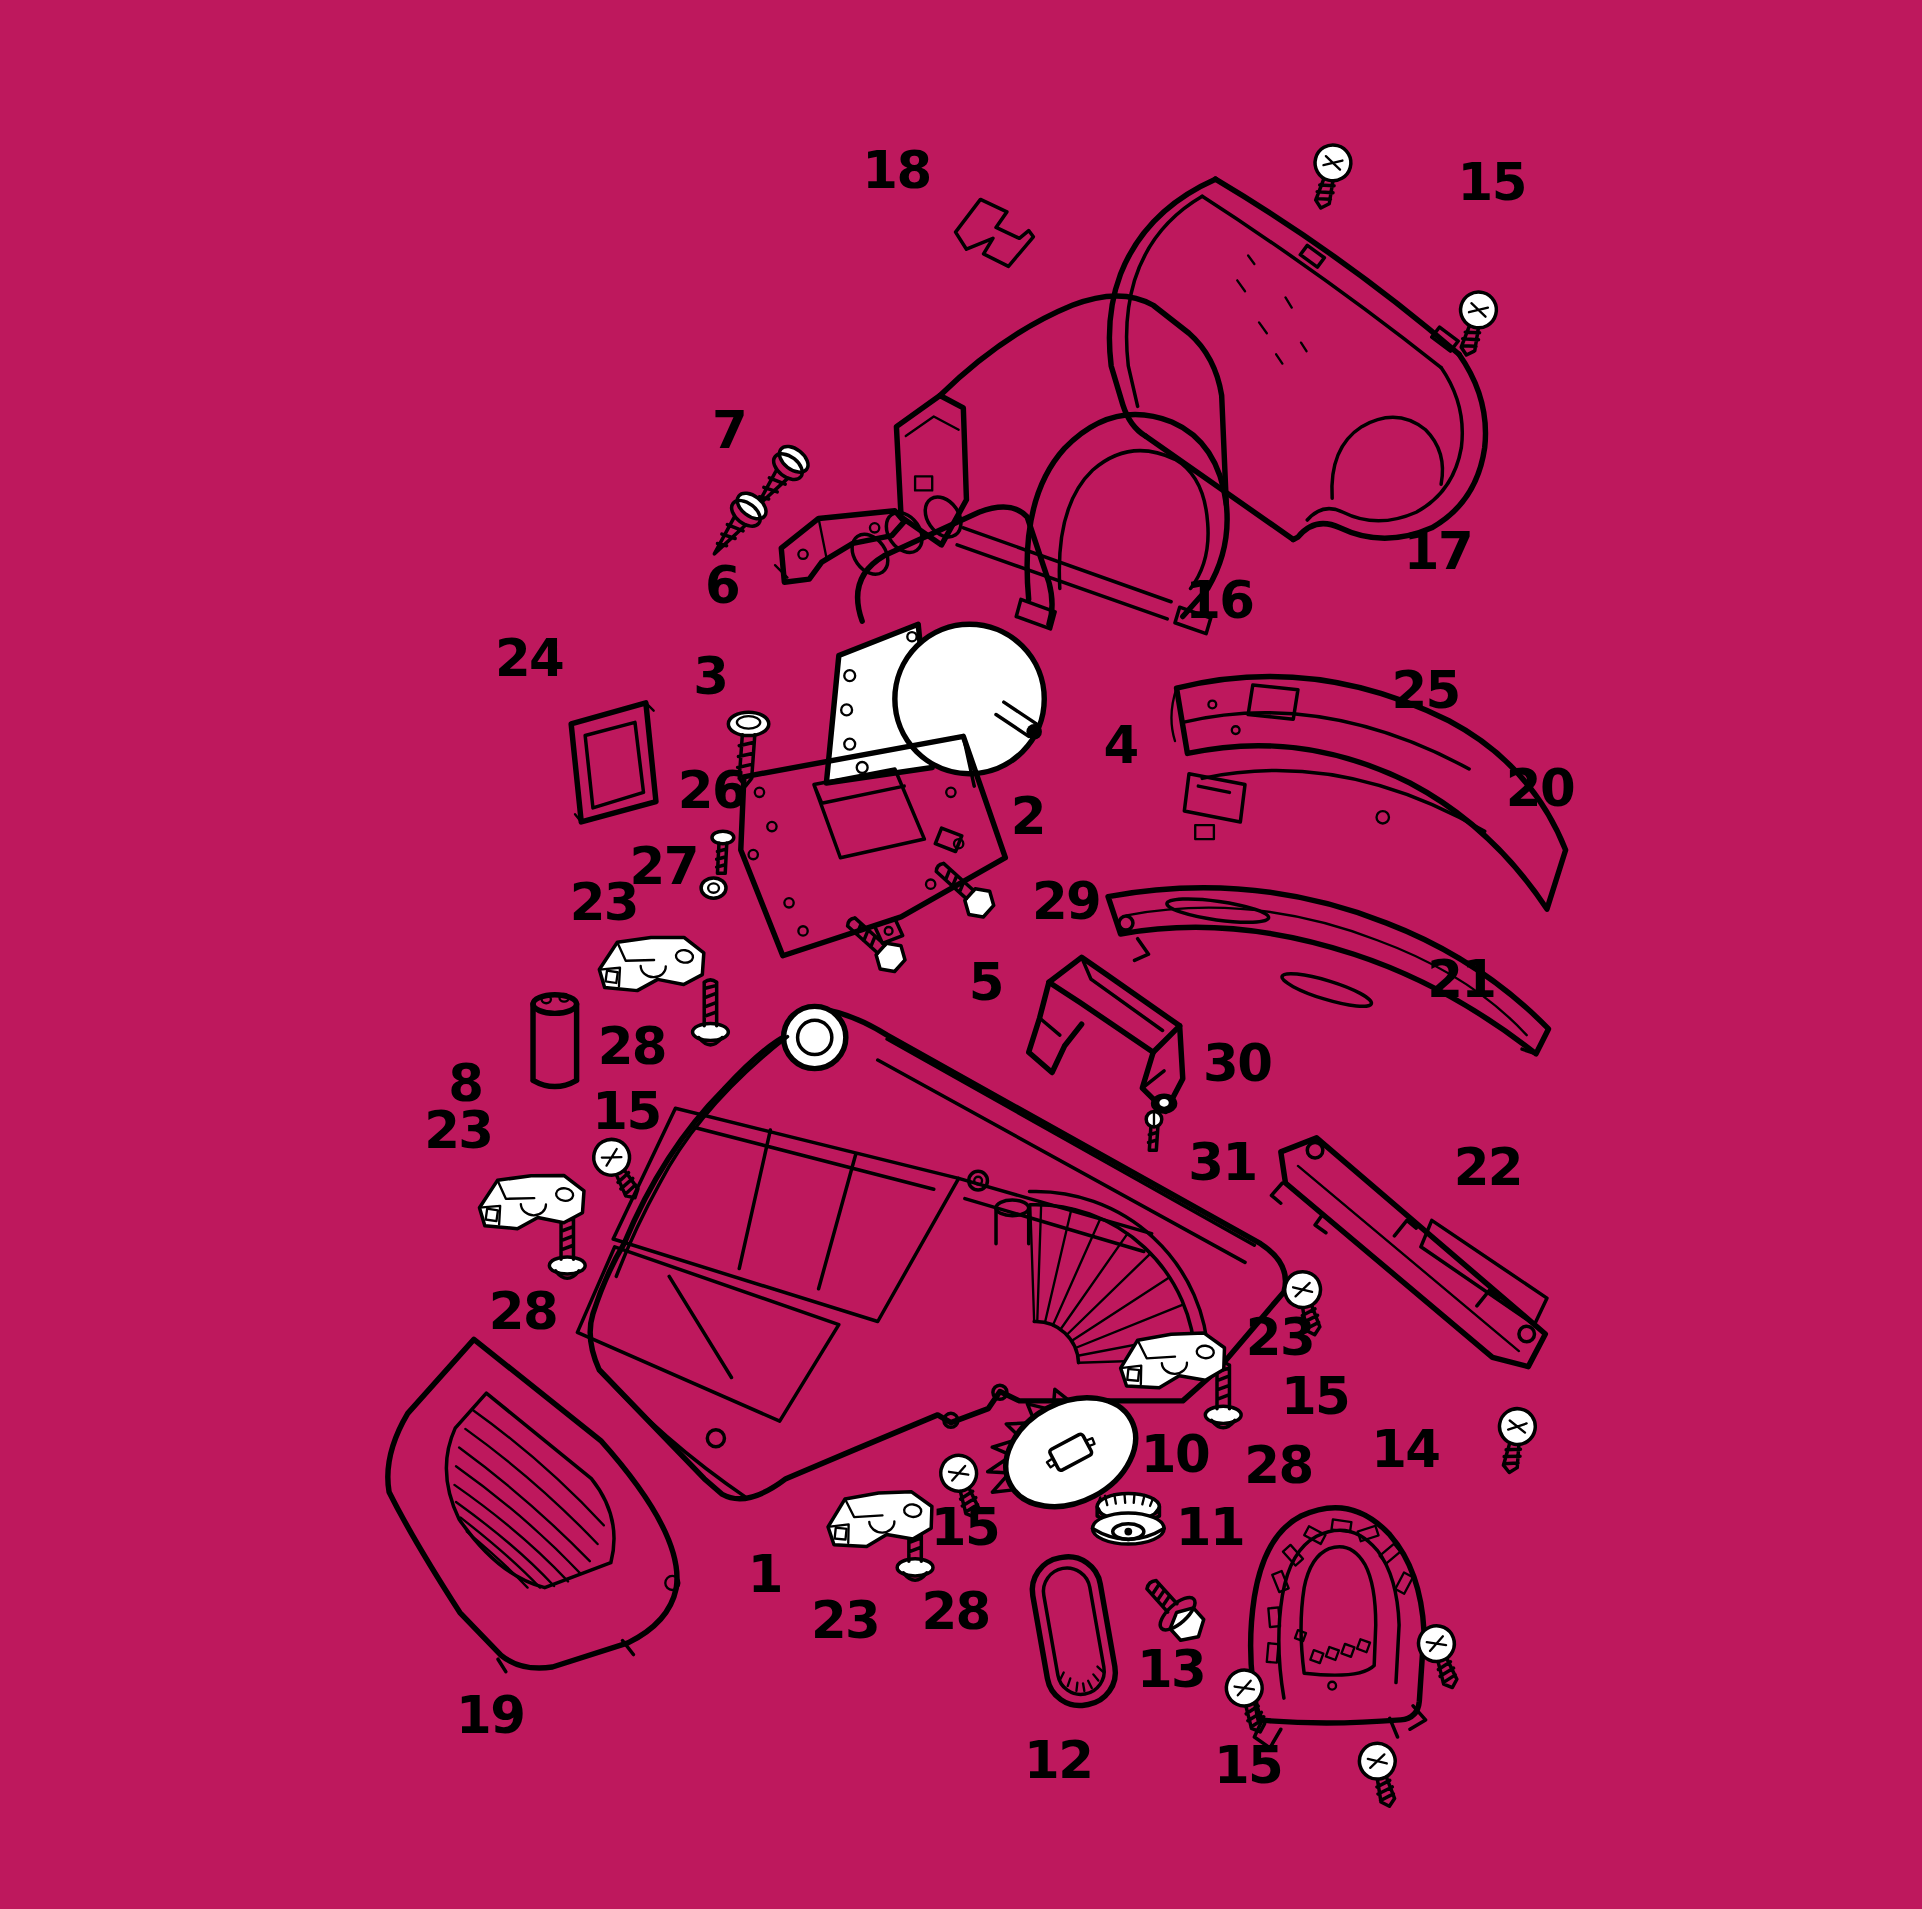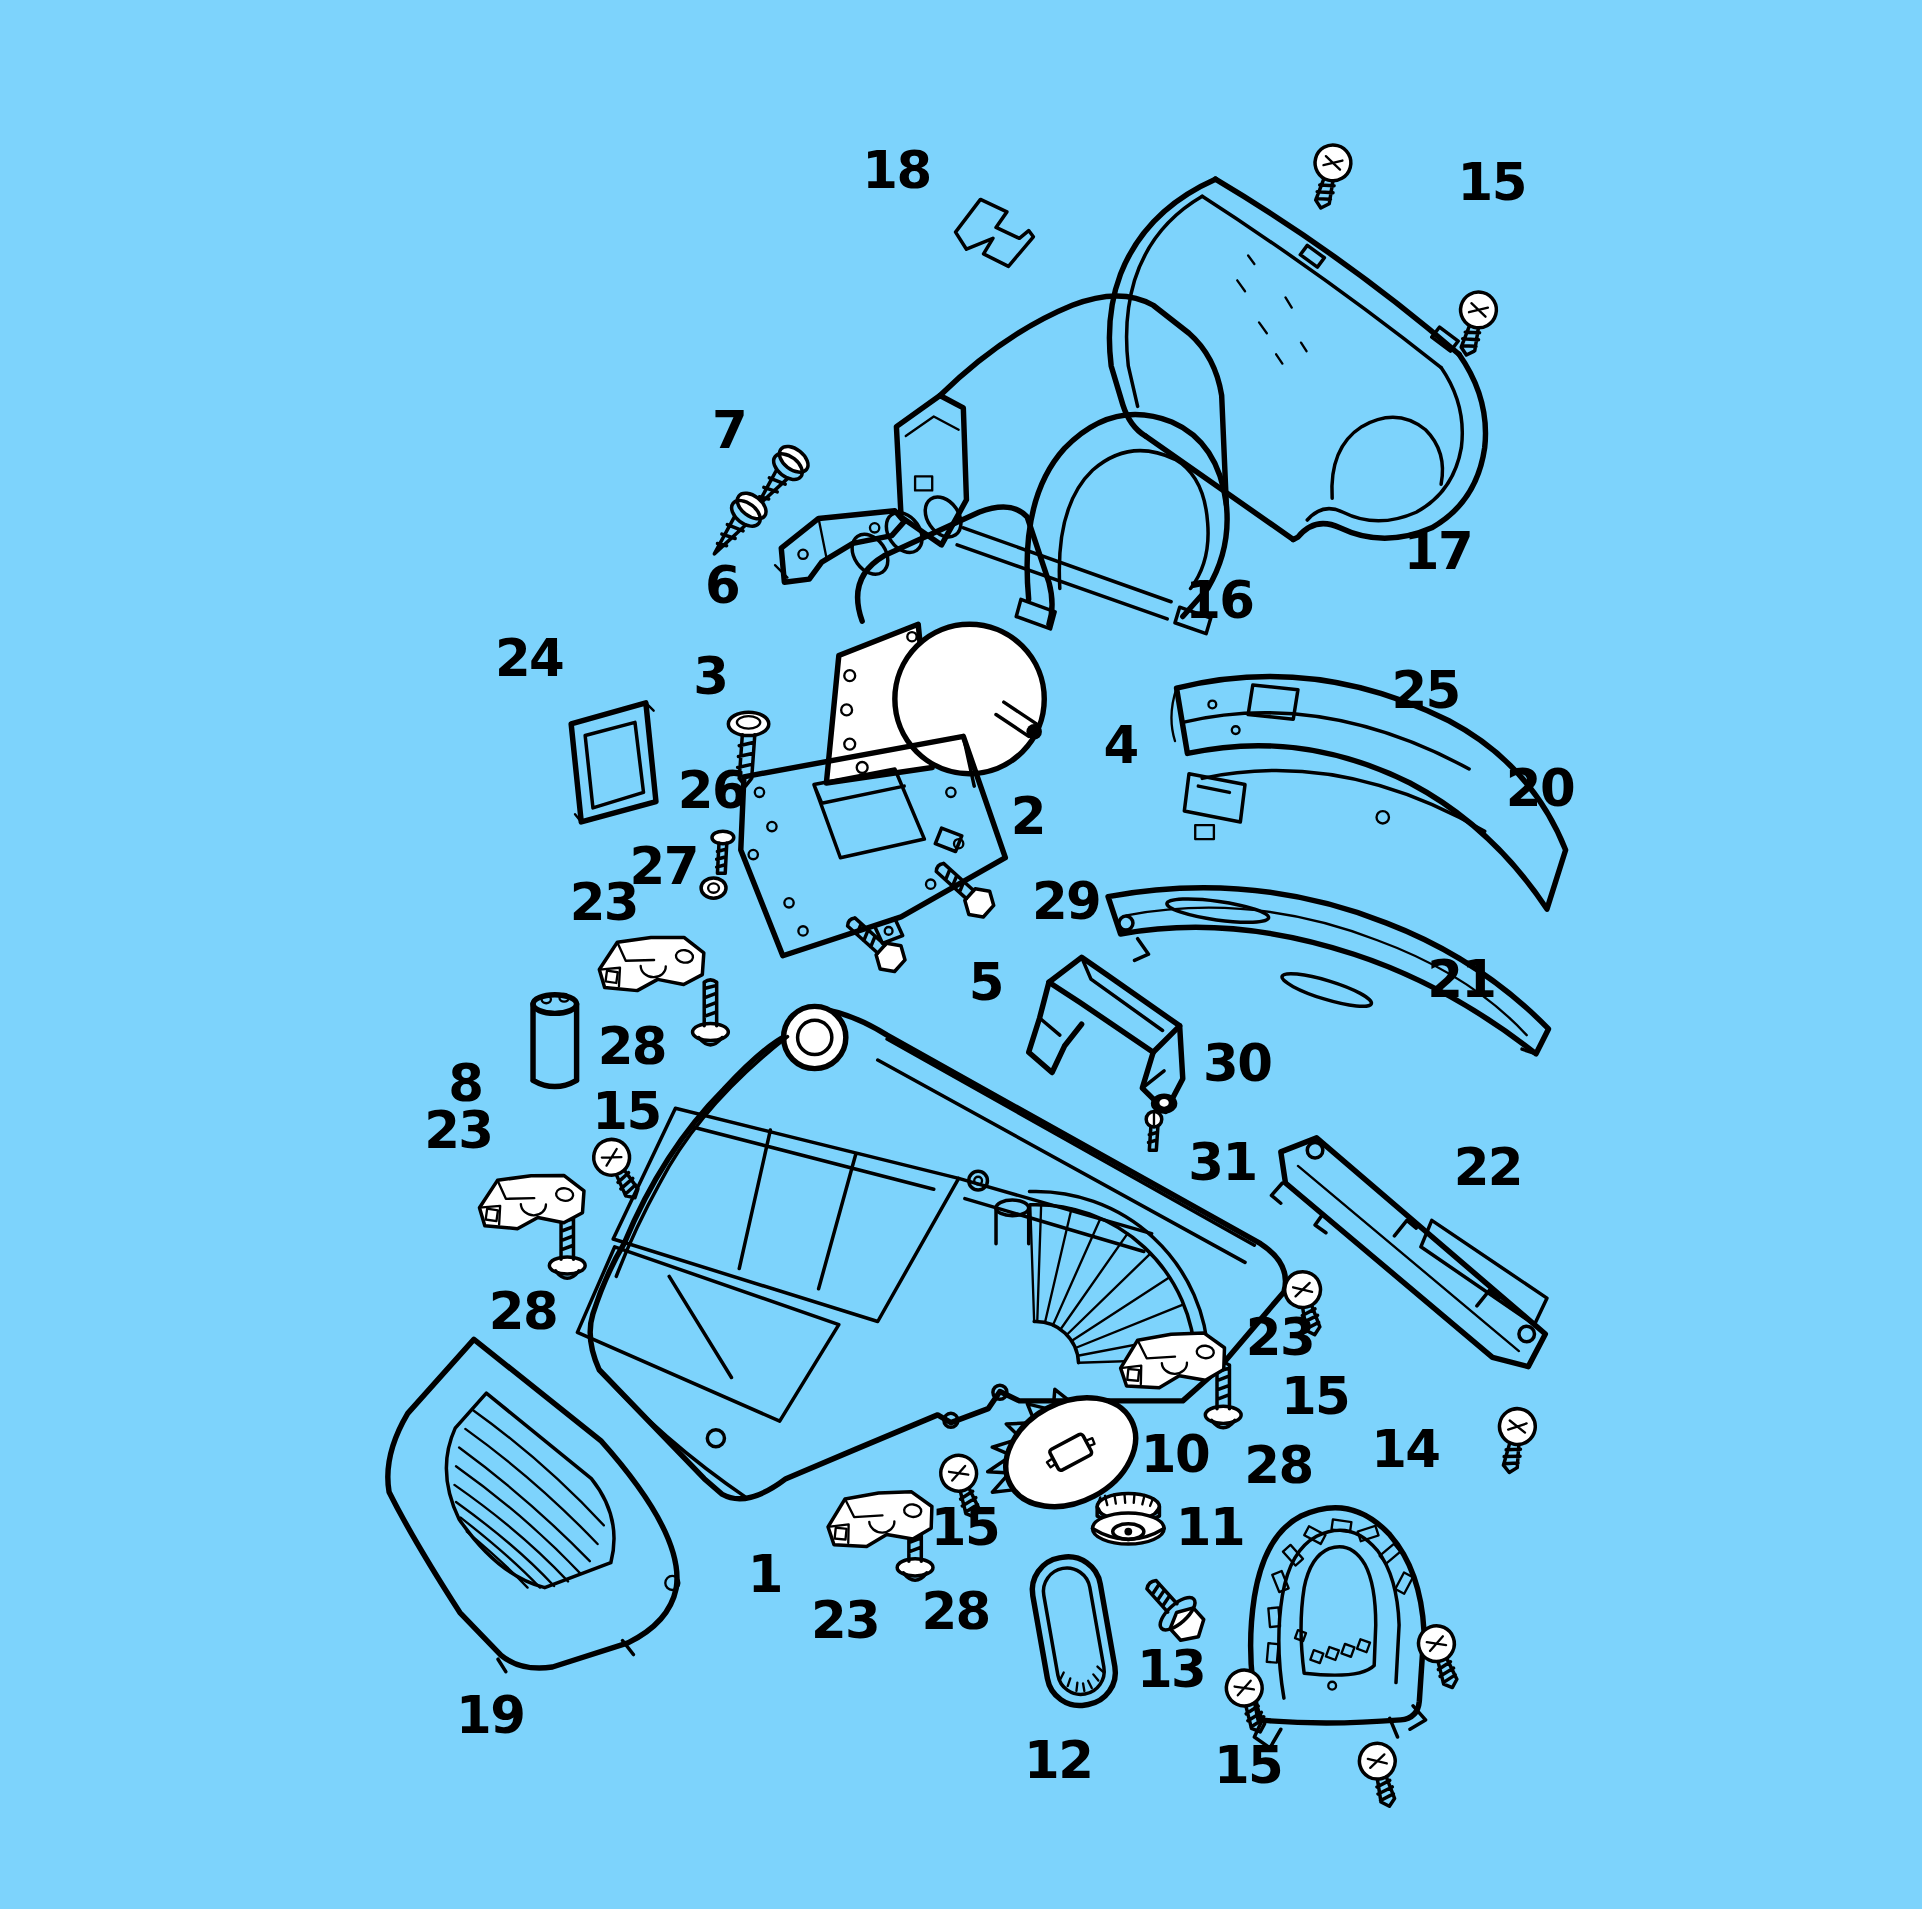--- a/index.html
+++ b/index.html
@@ -1,16 +1,16 @@
 <!DOCTYPE html>
 <html style="font-size:12.5px"><head>
 <meta charset="utf-8">
 <style>
   html,body{margin:0;padding:0;background:#ffffff;}
-  .stage{position:relative;width:1922px;height:1910px;background:#7dd3fc;font-family:"DejaVu Sans",sans-serif;}
+  .stage{position:relative;width:1922px;height:1910px;background:#be185d;font-family:"DejaVu Sans",sans-serif;}
   svg{position:absolute;left:0;top:0;}
   .ln{fill:none;stroke:#000;stroke-width:7;stroke-linejoin:round;stroke-linecap:round;}
   .md{fill:none;stroke:#000;stroke-width:4.5;stroke-linejoin:round;stroke-linecap:round;}
   .th{fill:none;stroke:#000;stroke-width:3;stroke-linejoin:round;stroke-linecap:round;}
   .wh{fill:#fff;stroke:#000;stroke-width:7;stroke-linejoin:round;}
   .wh2{fill:#fff;stroke:#000;stroke-width:4.5;stroke-linejoin:round;}
   .callout-num{font-family:"DejaVu Sans",sans-serif;font-weight:bold;font-size:66px;fill:#000;
     text-anchor:middle;dominant-baseline:central;letter-spacing:-2px;}
 </style>
 </head>

